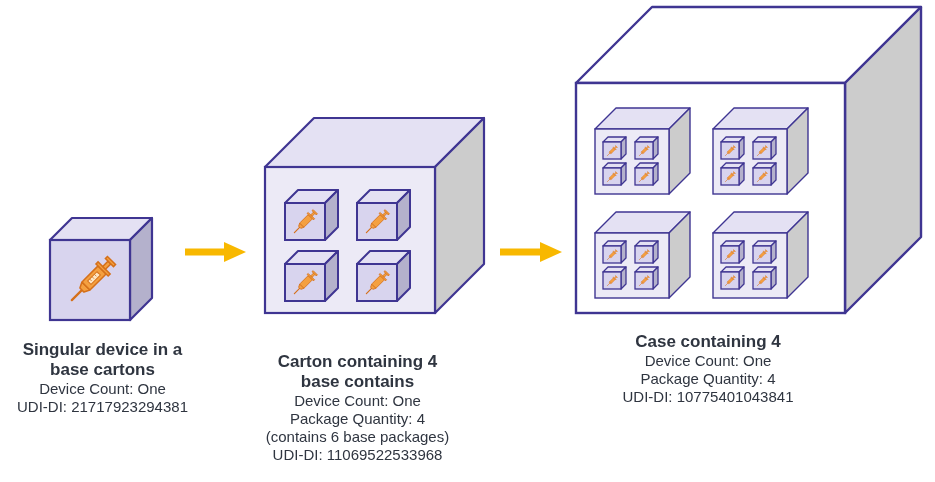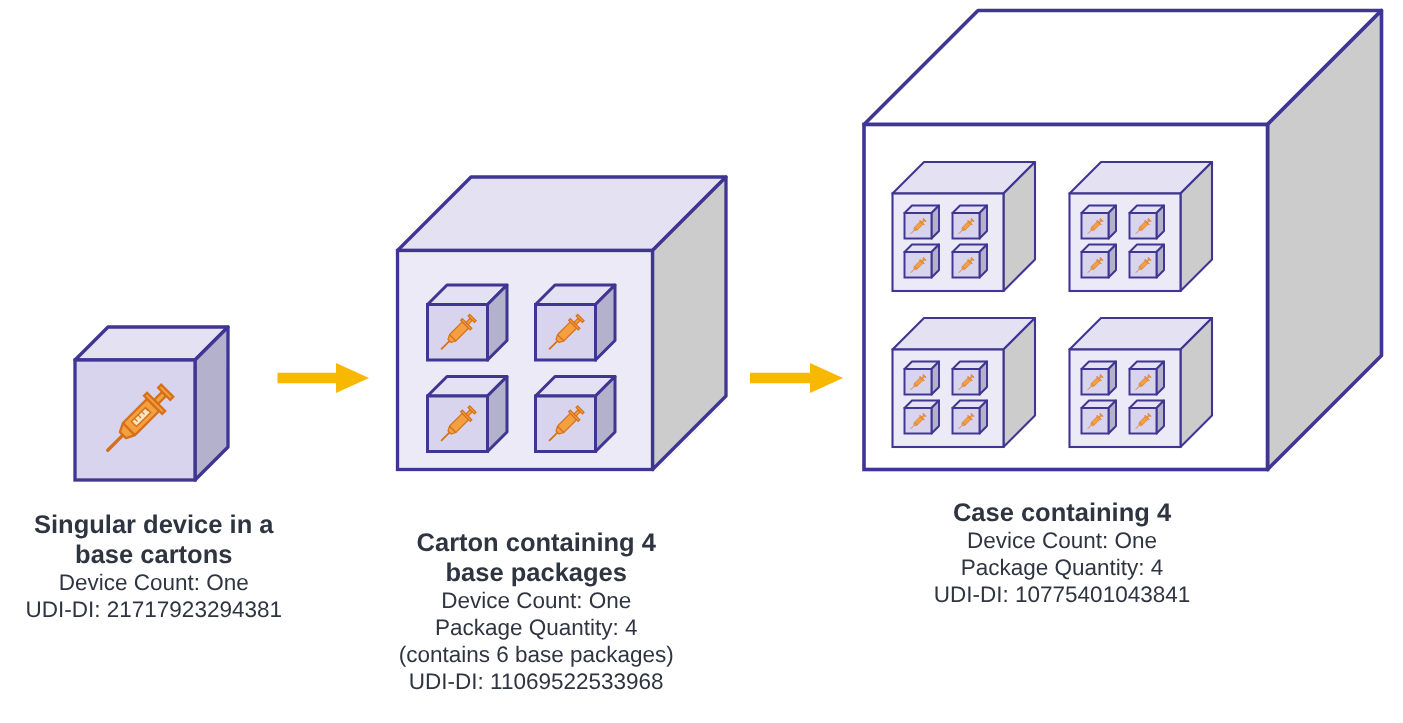--- a/index.html
+++ b/index.html
@@ -344,21 +344,21 @@
     <div>Singular device in a</div>
     <div>base cartons</div>
   </div>
   <div class="row"><b>Device Count</b><span>: </span><span>One</span></div>
   <div class="row"><b>UDI-DI:</b><span> </span><span>21717923294381</span></div>
 </div>
 
 <div class="caption" style="left:245px; top:352px; width:225px;">
   <div class="title">
     <div>Carton containing 4</div>
-    <div>base packages</div>
+    <div>base contains</div>
   </div>
   <div class="row"><b>Device Count</b><span>: </span><span>One</span></div>
   <div class="row"><b>Package Quantity:</b><span> </span><span>4</span></div>
   <div class="row"><span>(contains 6 base packages)</span></div>
   <div class="row"><b>UDI-DI:</b><span> </span><span>11069522533968</span></div>
 </div>
 
 <div class="caption" style="left:598px; top:332px; width:220px;">
   <div class="title">
     <div>Case containing 4</div>

